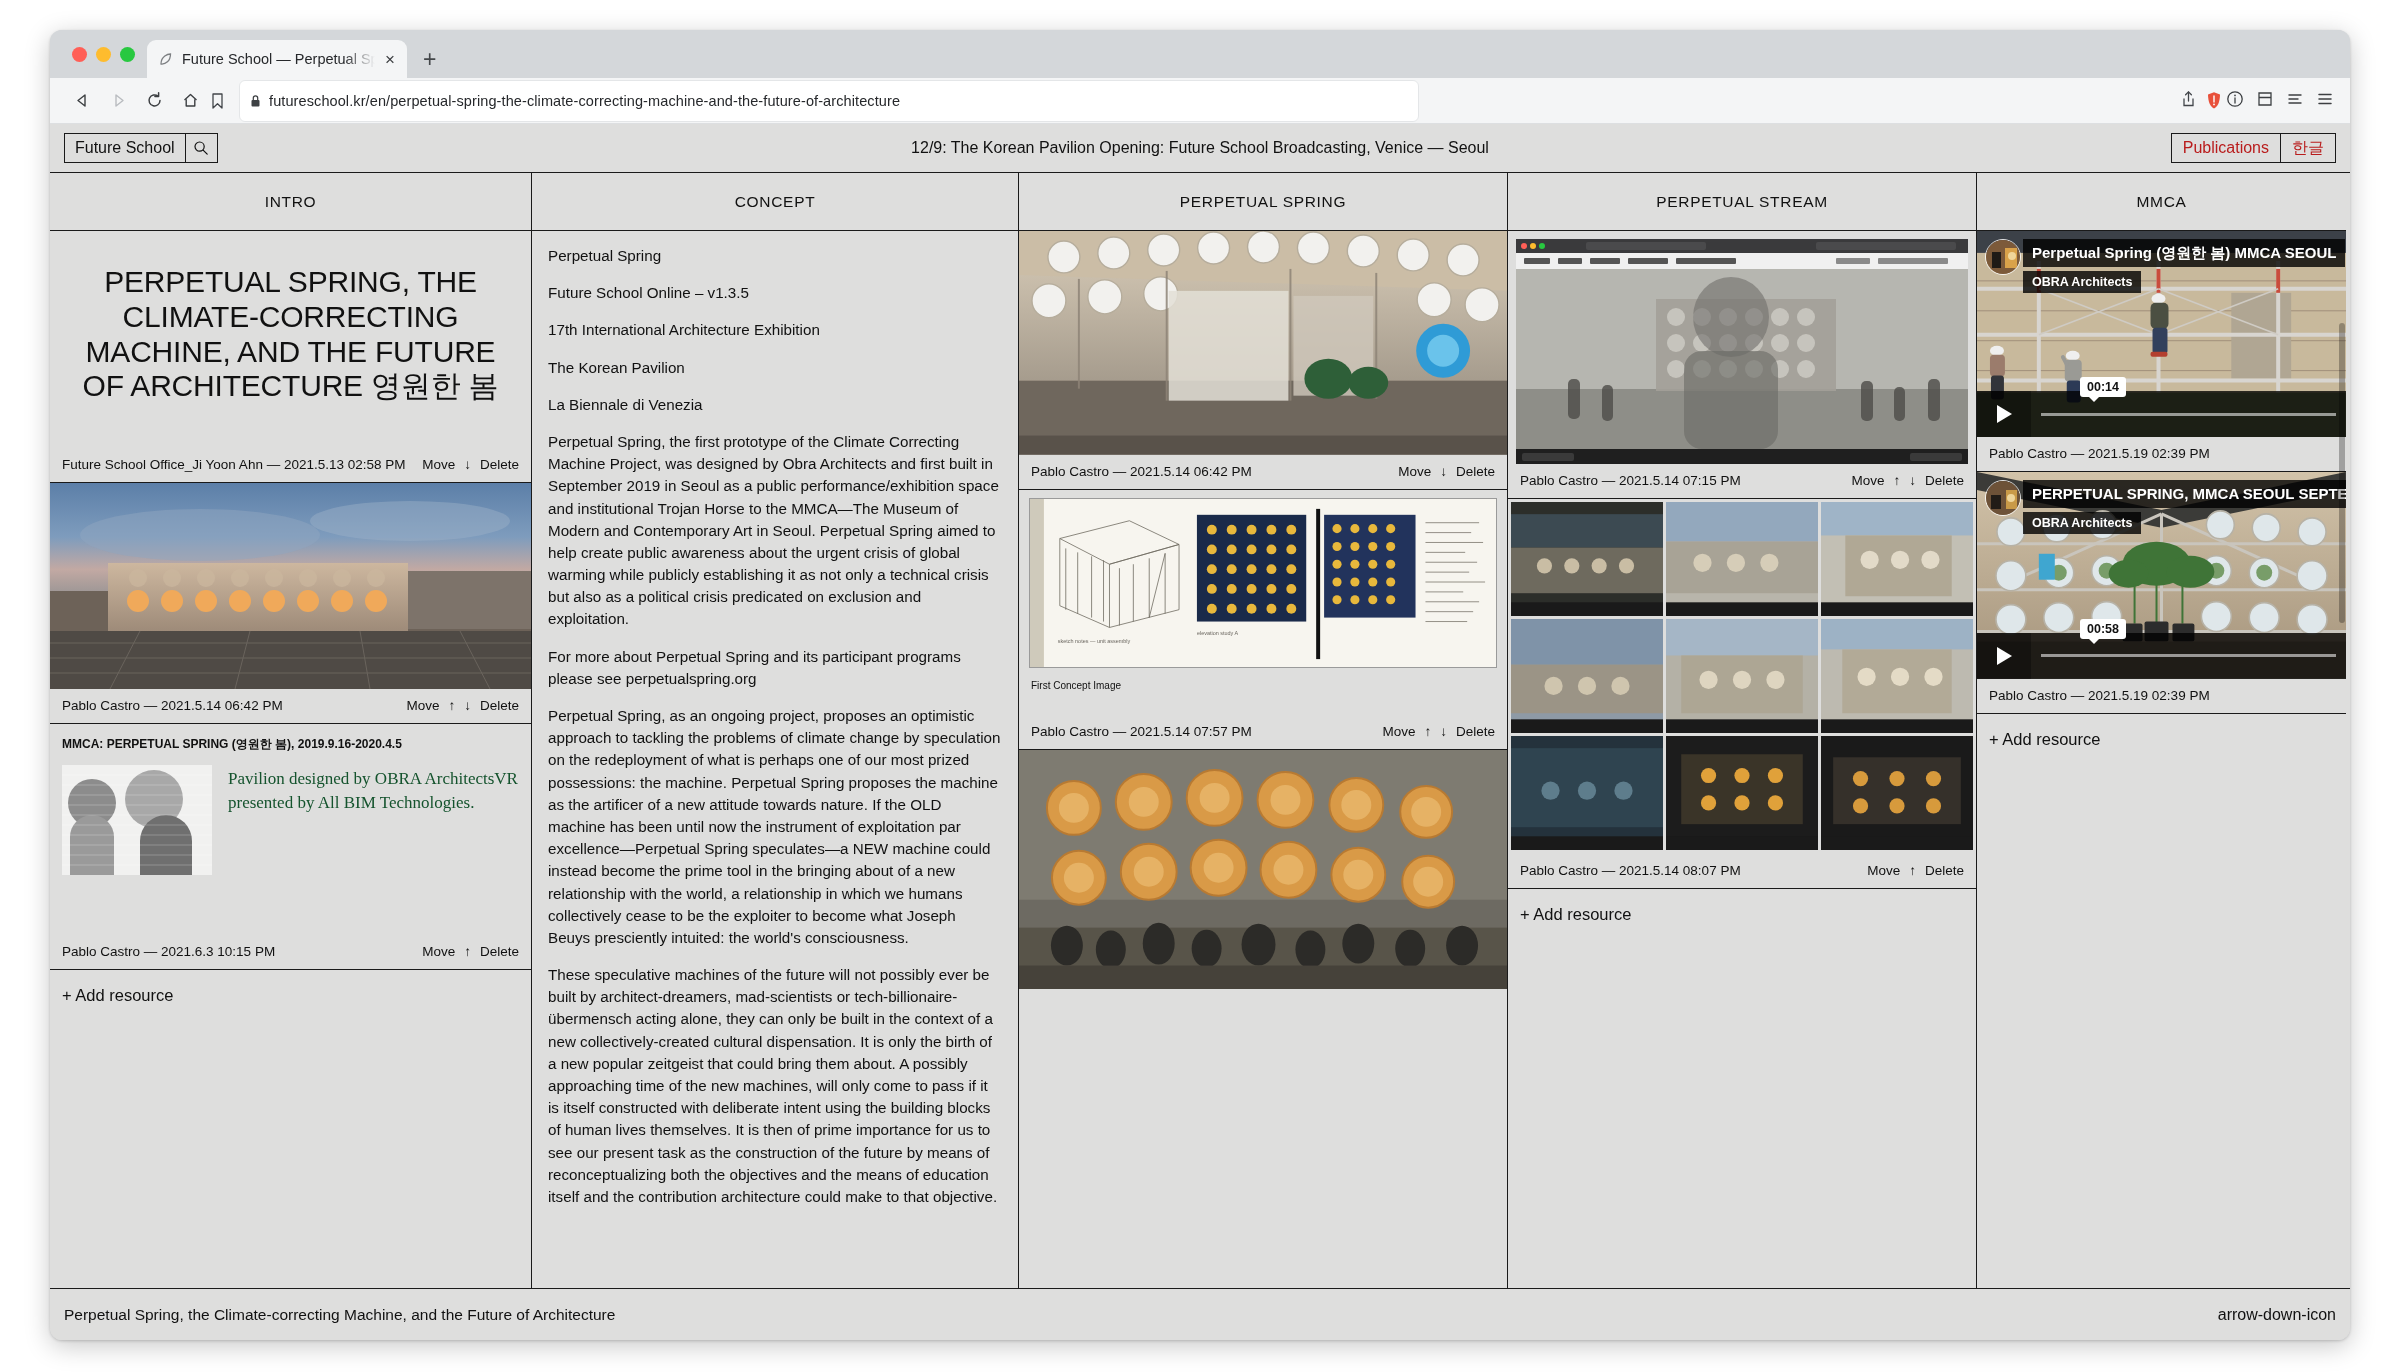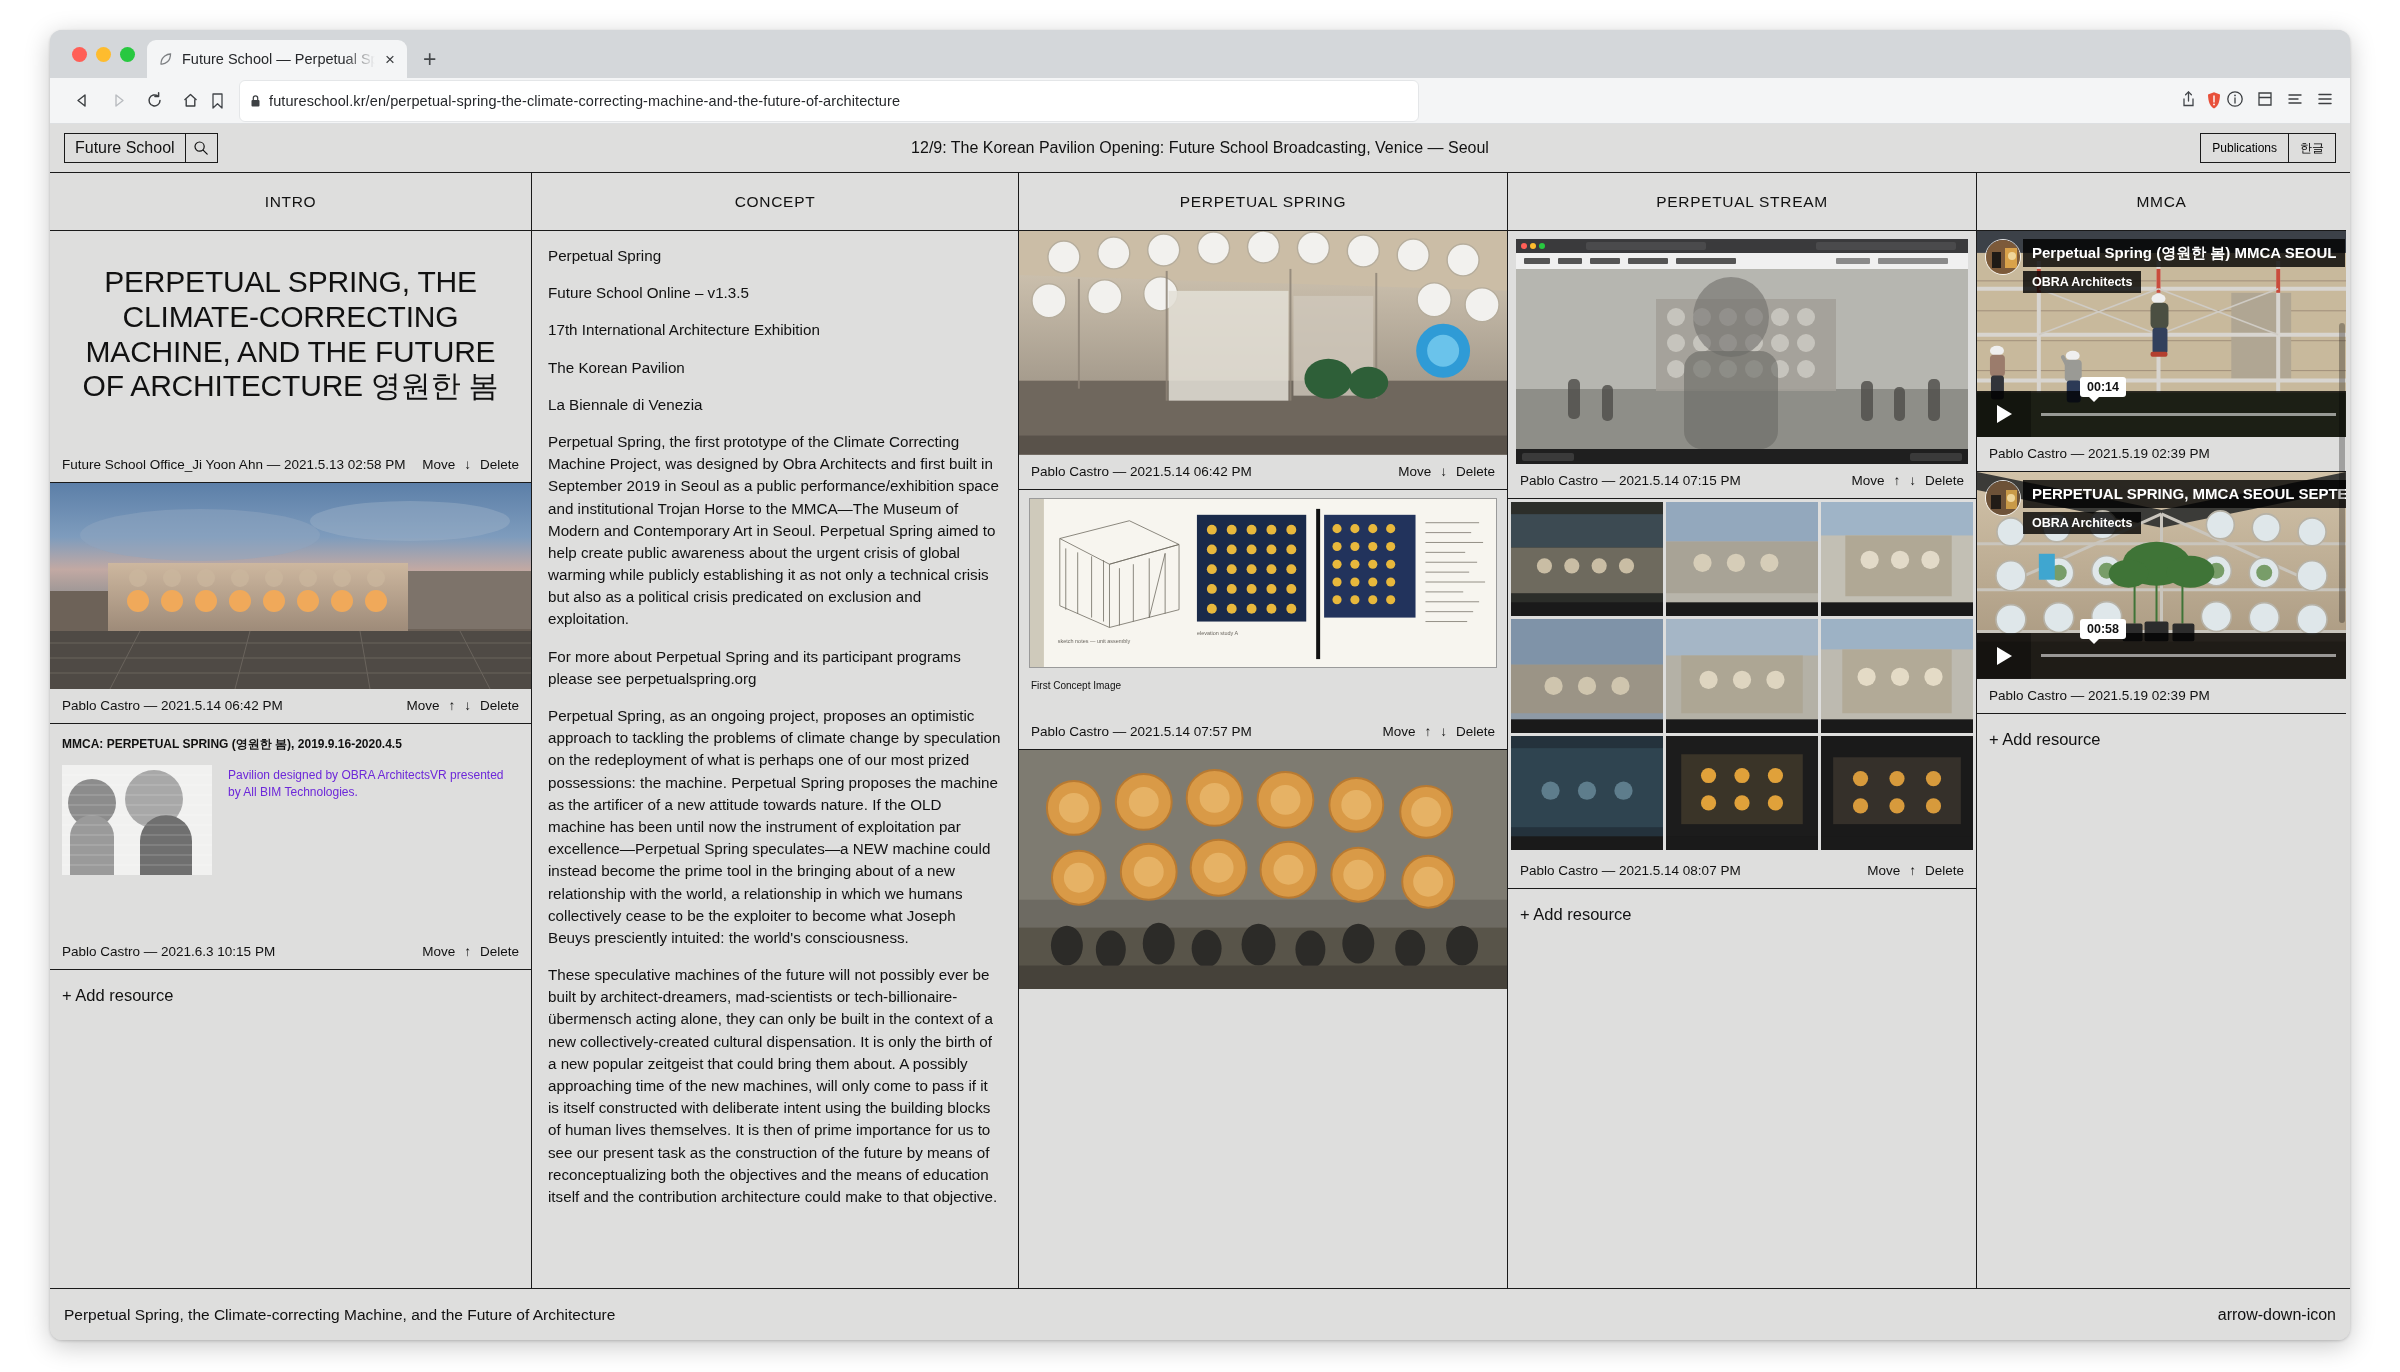--- a/index.html
+++ b/index.html
@@ -107,21 +107,21 @@
   }
   .searchbox .sbtn {
     width: 32px; border-left: 1.6px solid #1a1a1a;
     display: flex; align-items: center; justify-content: center;
   }
   .headline {
     position: absolute; left: 0; right: 0; text-align: center;
     font-size: 16px; color: #111; pointer-events: none;
   }
   .head-right { margin-left: auto; display: flex; border: 1.6px solid #1a1a1a; height: 30px; background: #dededd; z-index: 2;}
-  .head-right div { display: flex; align-items: center; padding: 0 11px; font-size: 12px; color: #000000; }
+  .head-right div { display: flex; align-items: center; padding: 0 11px; font-size: 16px; color: #b91c1c; }
   .head-right div + div { border-left: 1.6px solid #1a1a1a; }
 
   
   .cols { flex: 1 1 auto; display: flex; border-top: 1.6px solid #1a1a1a; overflow: hidden; }
   .col { display: flex; flex-direction: column; background: #dededd; overflow: hidden; position: relative; }
   .col + .col { border-left: 1.6px solid #1a1a1a; }
   .col-intro   { width: 481px; }
   .col-concept { width: 487px; }
   .col-ps      { width: 489px; }
   .col-stream  { width: 469px; }
@@ -156,21 +156,21 @@
 
   
   .concept-body { padding: 14px 16px 0 16px; overflow: hidden; height: 100%; }
   .concept-body p { font-size: 15.2px; line-height: 1.46; color: #111; margin-bottom: 15px; }
 
   
   .mmca { padding: 12px 12px 0 12px; }
   .mmca h3 { font-size: 12px; font-weight: 700; color: #111; margin-bottom: 12px; }
   .mmca .row { display: flex; gap: 16px; }
   .mmca .thumb { width: 150px; height: 110px; flex: 0 0 150px; }
-  .mmca .cap { font-size: 12px; line-height: 1.42; color: #6d28d9; padding-top: 2px; }
+  .mmca .cap { font-size: 17px; line-height: 1.42; color: #14532d; padding-top: 2px; font-family: Liberation Serif, serif; }
 
   .addres { padding: 16px 12px; font-size: 16.5px; color: #111; }
 
   
   .ph { display: block; width: 100%; }
 
   
   .grid3 { display: grid; grid-template-columns: repeat(3, 1fr); gap: 3px; padding: 3px 3px 4px 3px; }
   .grid3 .cell { width: 100%; aspect-ratio: 4/3; overflow: hidden; }
 

